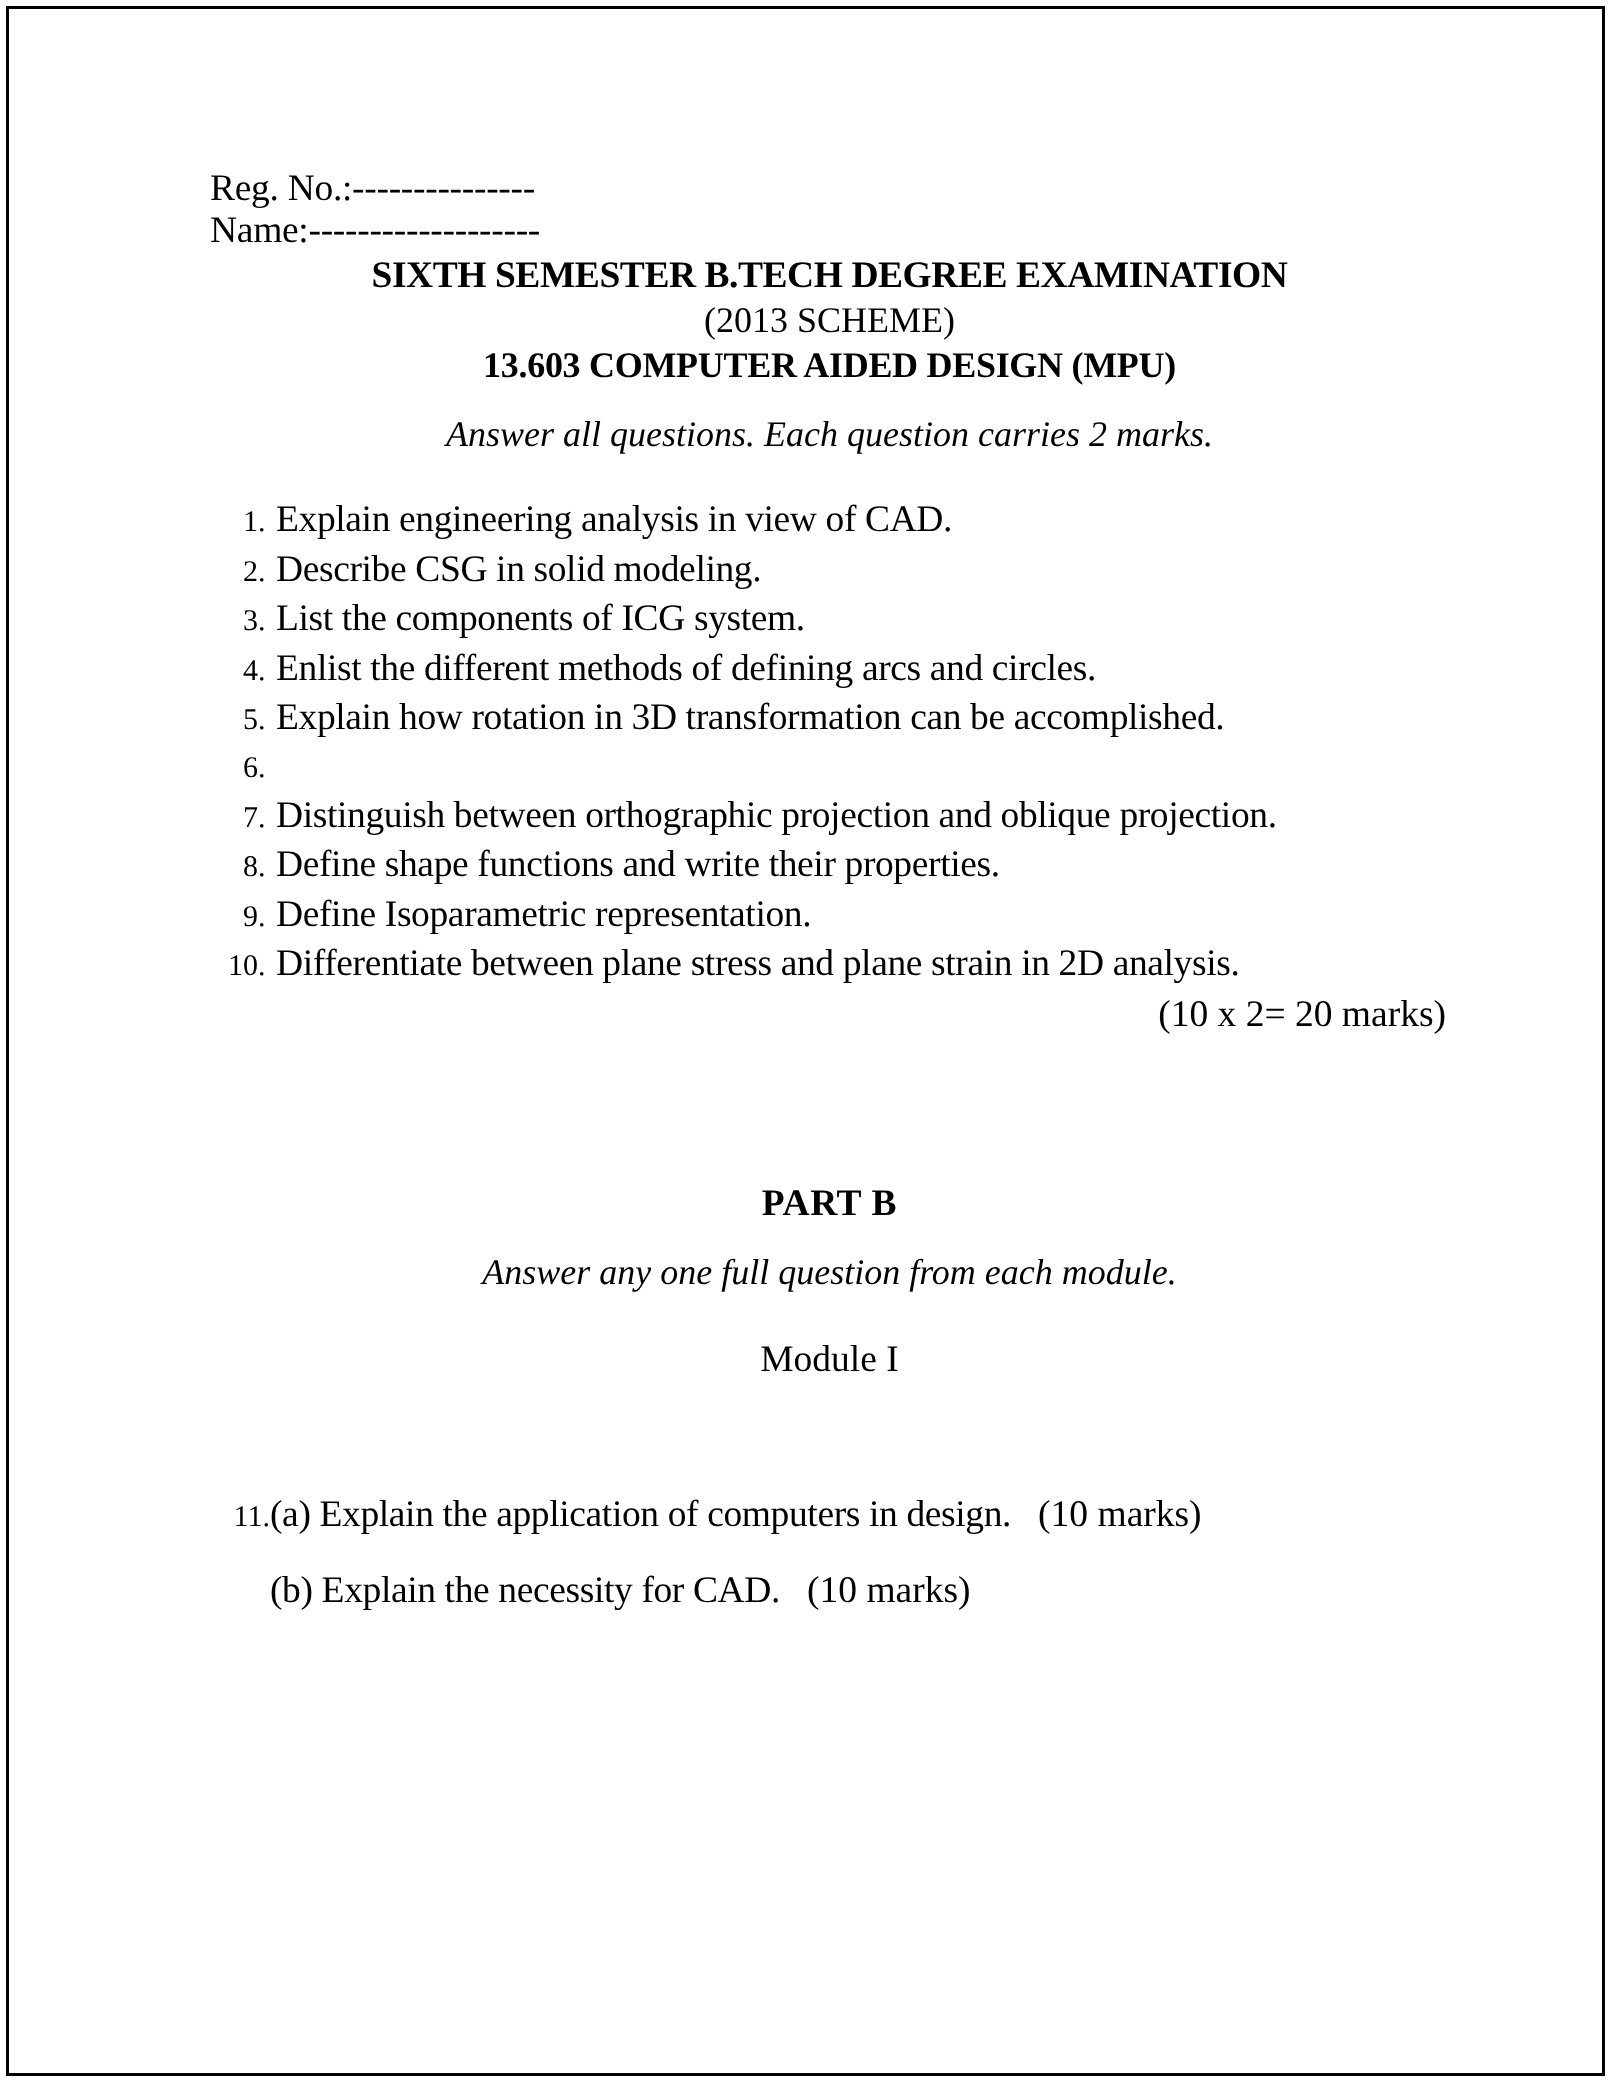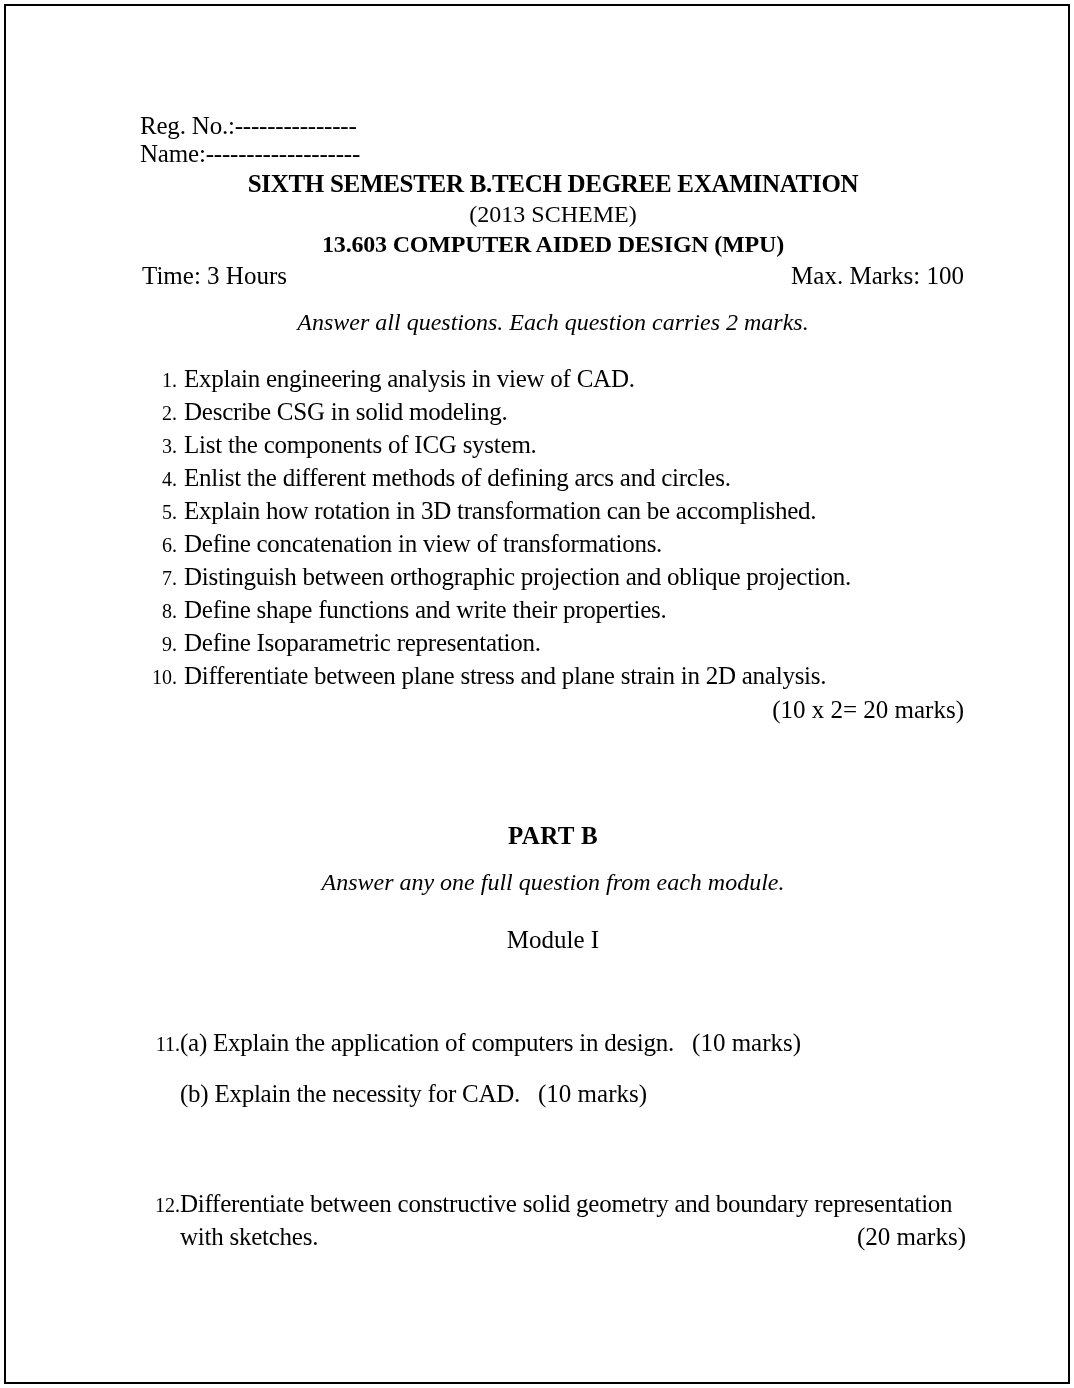--- a/index.html
+++ b/index.html
@@ -179,24 +179,20 @@
       <div class="idline">Reg. No.:---------------</div>
       <div class="idline">Name:-------------------</div>
     </div>
 
     <div class="title-wrap">
       <div class="title-main">SIXTH SEMESTER B.TECH DEGREE EXAMINATION</div>
       <div class="title-scheme">(2013 SCHEME)</div>
       <div class="title-course">13.603 COMPUTER AIDED DESIGN (MPU)</div>
     </div>
 
-    <div class="timerow">
-      <span>Time: 3 Hours</span>
-      <span>Max. Marks: 100</span>
-    </div>
 
     <div class="instruction">Answer all questions. Each question carries 2 marks.</div>
 
     <ul class="qlist">
       <li class="qitem">
         <span class="qnum">1.</span>
         <span class="qtext">Explain engineering analysis in view of CAD.</span>
       </li>
       <li class="qitem">
         <span class="qnum">2.</span>
@@ -209,21 +205,20 @@
       <li class="qitem">
         <span class="qnum">4.</span>
         <span class="qtext">Enlist the different methods of defining arcs and circles.</span>
       </li>
       <li class="qitem">
         <span class="qnum">5.</span>
         <span class="qtext">Explain how rotation in 3D transformation can be accomplished.</span>
       </li>
       <li class="qitem">
         <span class="qnum">6.</span>
-        <span class="qtext">Define concatenation in view of transformations.</span>
       </li>
       <li class="qitem">
         <span class="qnum">7.</span>
         <span class="qtext">Distinguish between orthographic projection and oblique projection.</span>
       </li>
       <li class="qitem">
         <span class="qnum">8.</span>
         <span class="qtext">Define shape functions and write their properties.</span>
       </li>
       <li class="qitem">
@@ -252,26 +247,16 @@
           </span>
         </div>
         <div class="bq q11-b">
           <span class="bq-body">
             <span class="bq-text">(b) Explain the necessity for CAD.</span>
             <span class="bq-marks">(10 marks)</span>
           </span>
         </div>
       </div>
 
-      <div class="q12-wrap">
-        <div class="bq">
-          <span class="bq-num">12.</span>
-          <span class="bq-text">Differentiate between constructive solid geometry and boundary representation</span>
-        </div>
-        <div class="q12-cont">
-          <span class="bq-text">with sketches.</span>
-          <span class="bq-marks">(20 marks)</span>
-        </div>
-      </div>
     </div>
 
   </div>
 </div>
 
 </body></html>

